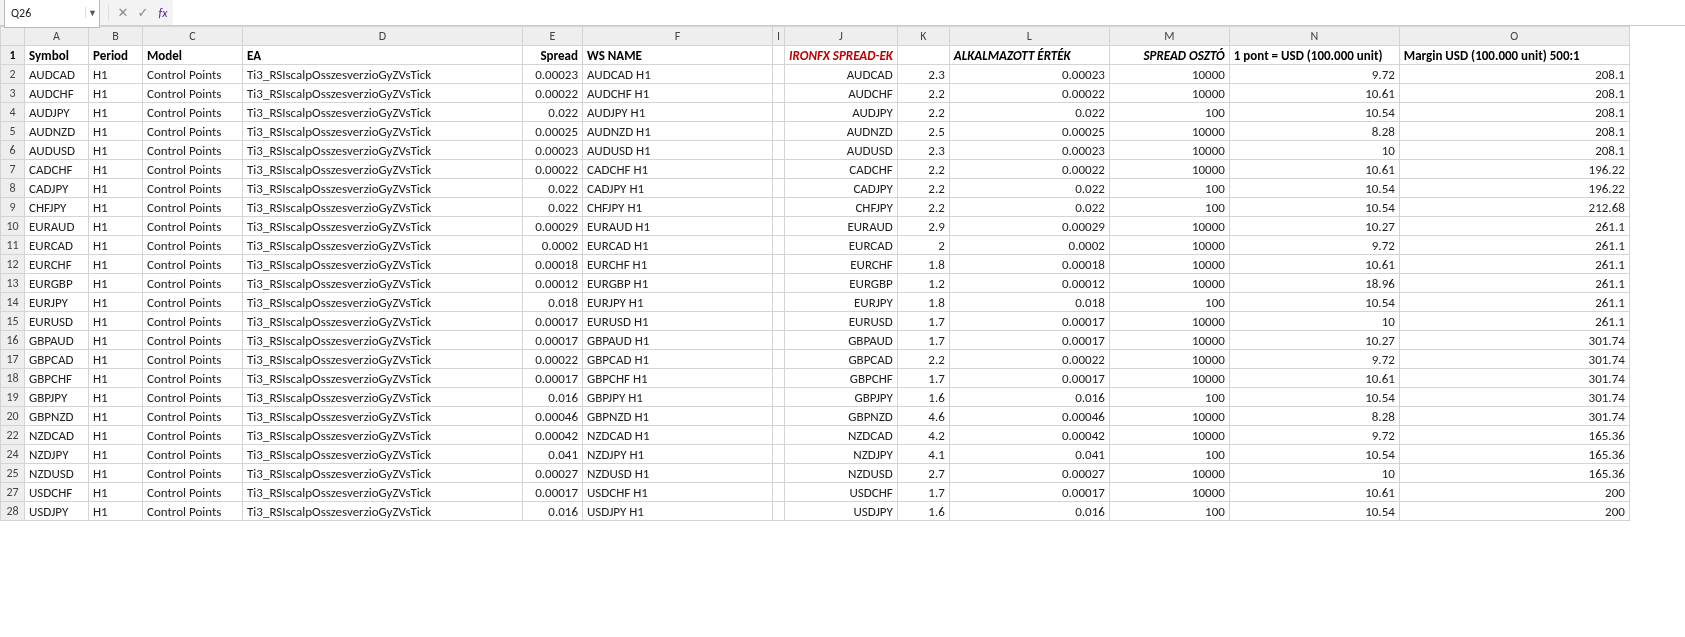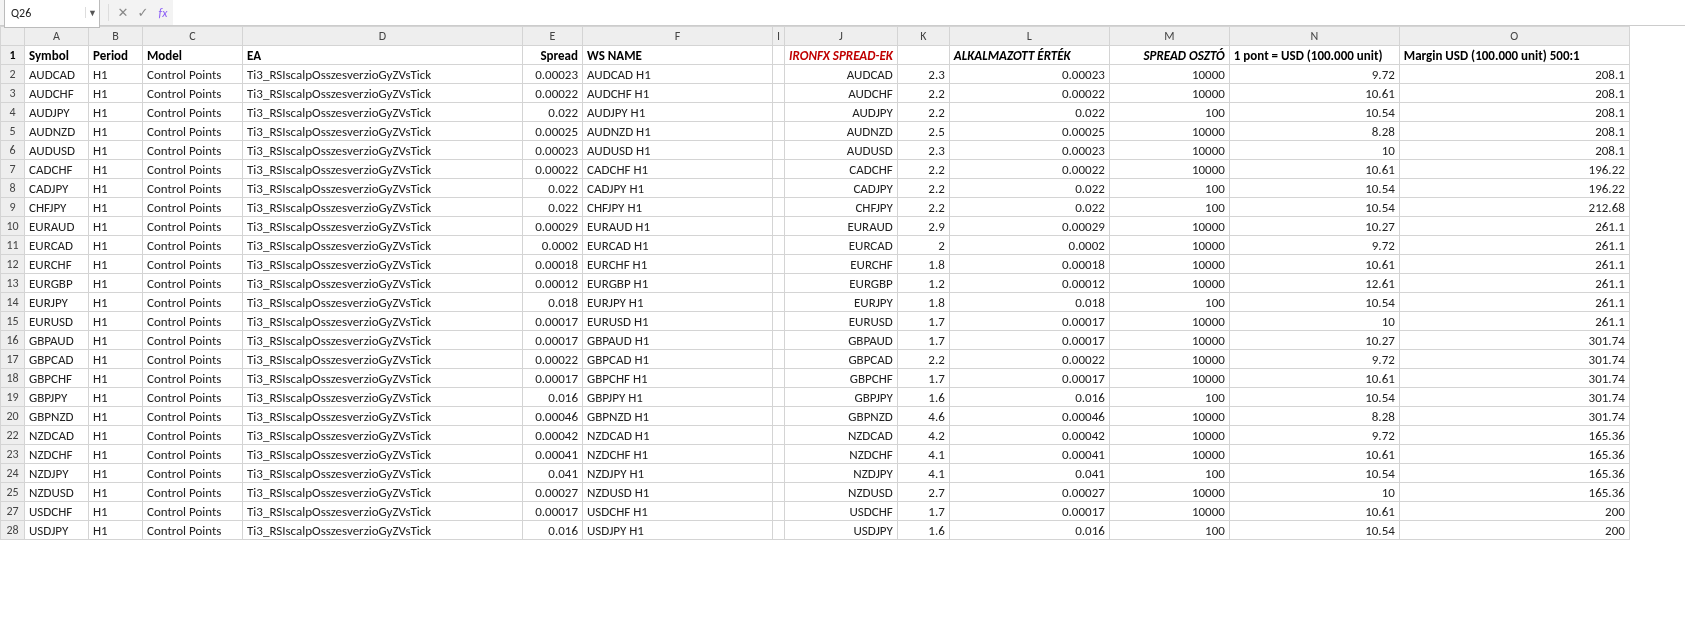--- a/index.html
+++ b/index.html
@@ -49,21 +49,21 @@
   .fb-btn {
     width: 20px;
     height: 20px;
     display: flex;
     align-items: center;
     justify-content: center;
     color: #888;
     font-size: 13px;
   }
   .fb-btn.check { color: #888; }
-  .fb-btn.fx { font-style: italic; font-size: 12px; color: #8b5cf6; }
+  .fb-btn.fx { font-style: italic; font-size: 12px; color: #4c1d95; }
   .fx-input {
     flex: 1;
     height: 100%;
     border: none;
     outline: none;
     padding: 0 6px;
     font-size: 13px;
     background: #fff;
   }
 
@@ -370,21 +370,21 @@
           <td class="txt">H1</td>
           <td class="txt">Control Points</td>
           <td class="txt">Ti3_RSIscalpOsszesverzioGyZVsTick</td>
           <td class="num">0.00012</td>
           <td class="txt">EURGBP  H1</td>
           <td class="txt"></td>
           <td class="txt" style="text-align: right;">EURGBP</td>
           <td class="k-cell">1.2</td>
           <td class="num">0.00012</td>
           <td class="num">10000</td>
-          <td class="num">12.61</td>
+          <td class="num">18.96</td>
           <td class="num">261.1</td>
         </tr>
         <tr>
           <td class="rowhdr">14</td>
           <td class="txt">EURJPY</td>
           <td class="txt">H1</td>
           <td class="txt">Control Points</td>
           <td class="txt">Ti3_RSIscalpOsszesverzioGyZVsTick</td>
           <td class="num">0.018</td>
           <td class="txt">EURJPY  H1</td>
@@ -499,36 +499,20 @@
           <td class="txt">Control Points</td>
           <td class="txt">Ti3_RSIscalpOsszesverzioGyZVsTick</td>
           <td class="num">0.00042</td>
           <td class="txt">NZDCAD  H1</td>
           <td class="txt"></td>
           <td class="txt" style="text-align: right;">NZDCAD</td>
           <td class="k-cell">4.2</td>
           <td class="num">0.00042</td>
           <td class="num">10000</td>
           <td class="num">9.72</td>
-          <td class="num">165.36</td>
-        </tr>
-        <tr>
-          <td class="rowhdr">23</td>
-          <td class="txt">NZDCHF</td>
-          <td class="txt">H1</td>
-          <td class="txt">Control Points</td>
-          <td class="txt">Ti3_RSIscalpOsszesverzioGyZVsTick</td>
-          <td class="num">0.00041</td>
-          <td class="txt">NZDCHF  H1</td>
-          <td class="txt"></td>
-          <td class="txt" style="text-align: right;">NZDCHF</td>
-          <td class="k-cell">4.1</td>
-          <td class="num">0.00041</td>
-          <td class="num">10000</td>
-          <td class="num">10.61</td>
           <td class="num">165.36</td>
         </tr>
         <tr>
           <td class="rowhdr">24</td>
           <td class="txt">NZDJPY</td>
           <td class="txt">H1</td>
           <td class="txt">Control Points</td>
           <td class="txt">Ti3_RSIscalpOsszesverzioGyZVsTick</td>
           <td class="num">0.041</td>
           <td class="txt">NZDJPY  H1</td>

